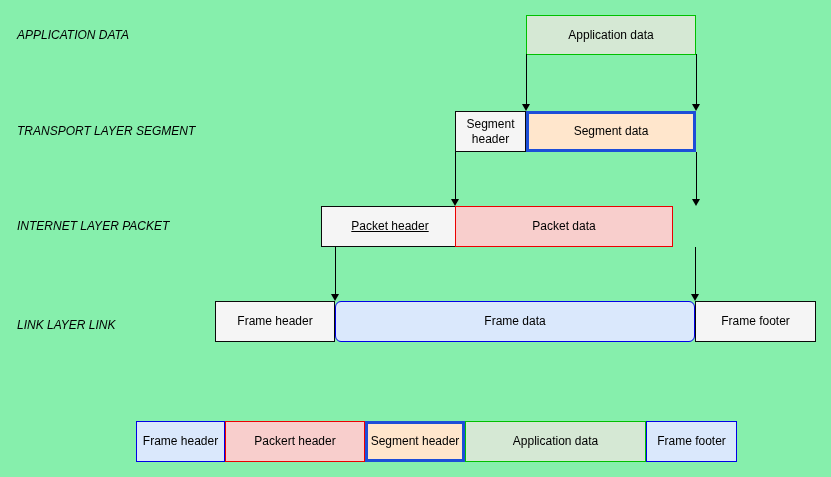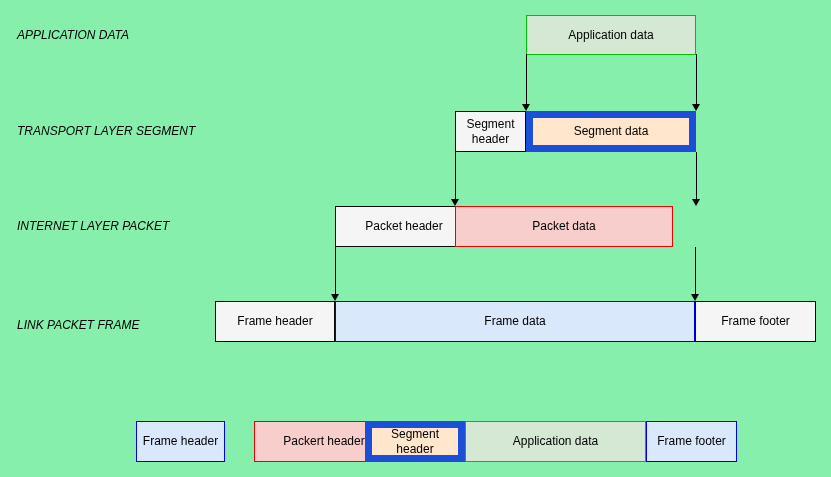--- a/index.html
+++ b/index.html
@@ -30,21 +30,21 @@
     align-items: center;
     justify-content: center;
     text-align: center;
     font-size: 12px;
     color: #000000;
     line-height: 1.2;
     padding: 1px 2px;
   }
   .fill-gray   { background: #f5f5f5; border: 1px solid #0a0a0a; }
   .fill-green  { background: #d5e8d4; border: 1px solid #00c000; }
-  .fill-orange { background: #ffe6cc; border: 7px solid #1d4ed8; }
+  .fill-orange { background: #ffe6cc; border: 3px solid #1d4ed8; }
   .fill-red    { background: #f8cecc; border: 1px solid #eb0000; }
   .fill-blue   { background: #dae8fc; border: 1px solid #0000e6; }
   .arrow {
     position: absolute;
     width: 9px;
   }
   .arrow::before {
     content: "";
     position: absolute;
     left: 4px;
@@ -66,42 +66,42 @@
   }
 </style>
 </head>
 <body>
 
 <div id="canvas">
 
   <div class="row-label" style="top: 28px;">APPLICATION DATA</div>
   <div class="row-label" style="top: 219px;">INTERNET LAYER PACKET</div>
   <div class="row-label" style="top: 124px;">TRANSPORT LAYER SEGMENT</div>
-  <div class="row-label" style="top: 318px;">LINK PACKET FRAME</div>
+  <div class="row-label" style="top: 318px;">LINK LAYER LINK</div>
 
   <div class="box fill-green" style="left: 526px; top: 15px; width: 170px; height: 40px;">Application data</div>
 
   <div class="arrow" style="left: 522px; top: 54px; height: 57px;"></div>
   <div class="arrow" style="left: 692px; top: 54px; height: 57px;"></div>
 
   <div class="box fill-gray" style="left: 455px; top: 111px; width: 71px; height: 41px;">Segment header</div>
   <div class="box fill-orange" style="left: 526px; top: 111px; width: 170px; height: 41px;">Segment data</div>
 
   <div class="arrow" style="left: 451px; top: 152px; height: 54px;"></div>
   <div class="arrow" style="left: 692px; top: 152px; height: 54px;"></div>
 
-  <div class="box fill-gray" style="left: 335px; top: 206px; width: 138px; height: 41px;">Packet header</div>
+  <div class="box fill-gray" style="left: 321px; top: 206px; width: 138px; height: 41px; text-decoration: underline;">Packet header</div>
   <div class="box fill-red" style="left: 455px; top: 206px; width: 218px; height: 41px;">Packet data</div>
 
   <div class="arrow" style="left: 331px; top: 247px; height: 54px;"></div>
   <div class="arrow" style="left: 691px; top: 247px; height: 54px;"></div>
 
   <div class="box fill-gray" style="left: 215px; top: 301px; width: 120px; height: 41px;">Frame header</div>
-  <div class="box fill-blue" style="left: 335px; top: 301px; width: 360px; height: 41px;">Frame data</div>
+  <div class="box fill-blue" style="left: 335px; top: 301px; width: 360px; height: 41px; border-radius: 6px;">Frame data</div>
   <div class="box fill-gray" style="left: 695px; top: 301px; width: 121px; height: 41px;">Frame footer</div>
 
   <div class="box fill-blue" style="left: 136px; top: 421px; width: 89px; height: 41px;">Frame header</div>
-  <div class="box fill-red" style="left: 225px; top: 421px; width: 140px; height: 41px; margin-left: 29px;">Packert header</div>
+  <div class="box fill-red" style="left: 225px; top: 421px; width: 140px; height: 41px;">Packert header</div>
   <div class="box fill-orange" style="left: 365px; top: 421px; width: 100px; height: 41px;">Segment header</div>
   <div class="box fill-green" style="left: 465px; top: 421px; width: 181px; height: 41px;">Application data</div>
   <div class="box fill-blue" style="left: 646px; top: 421px; width: 91px; height: 41px;">Frame footer</div>
 
 </div>
 
 </body></html>

